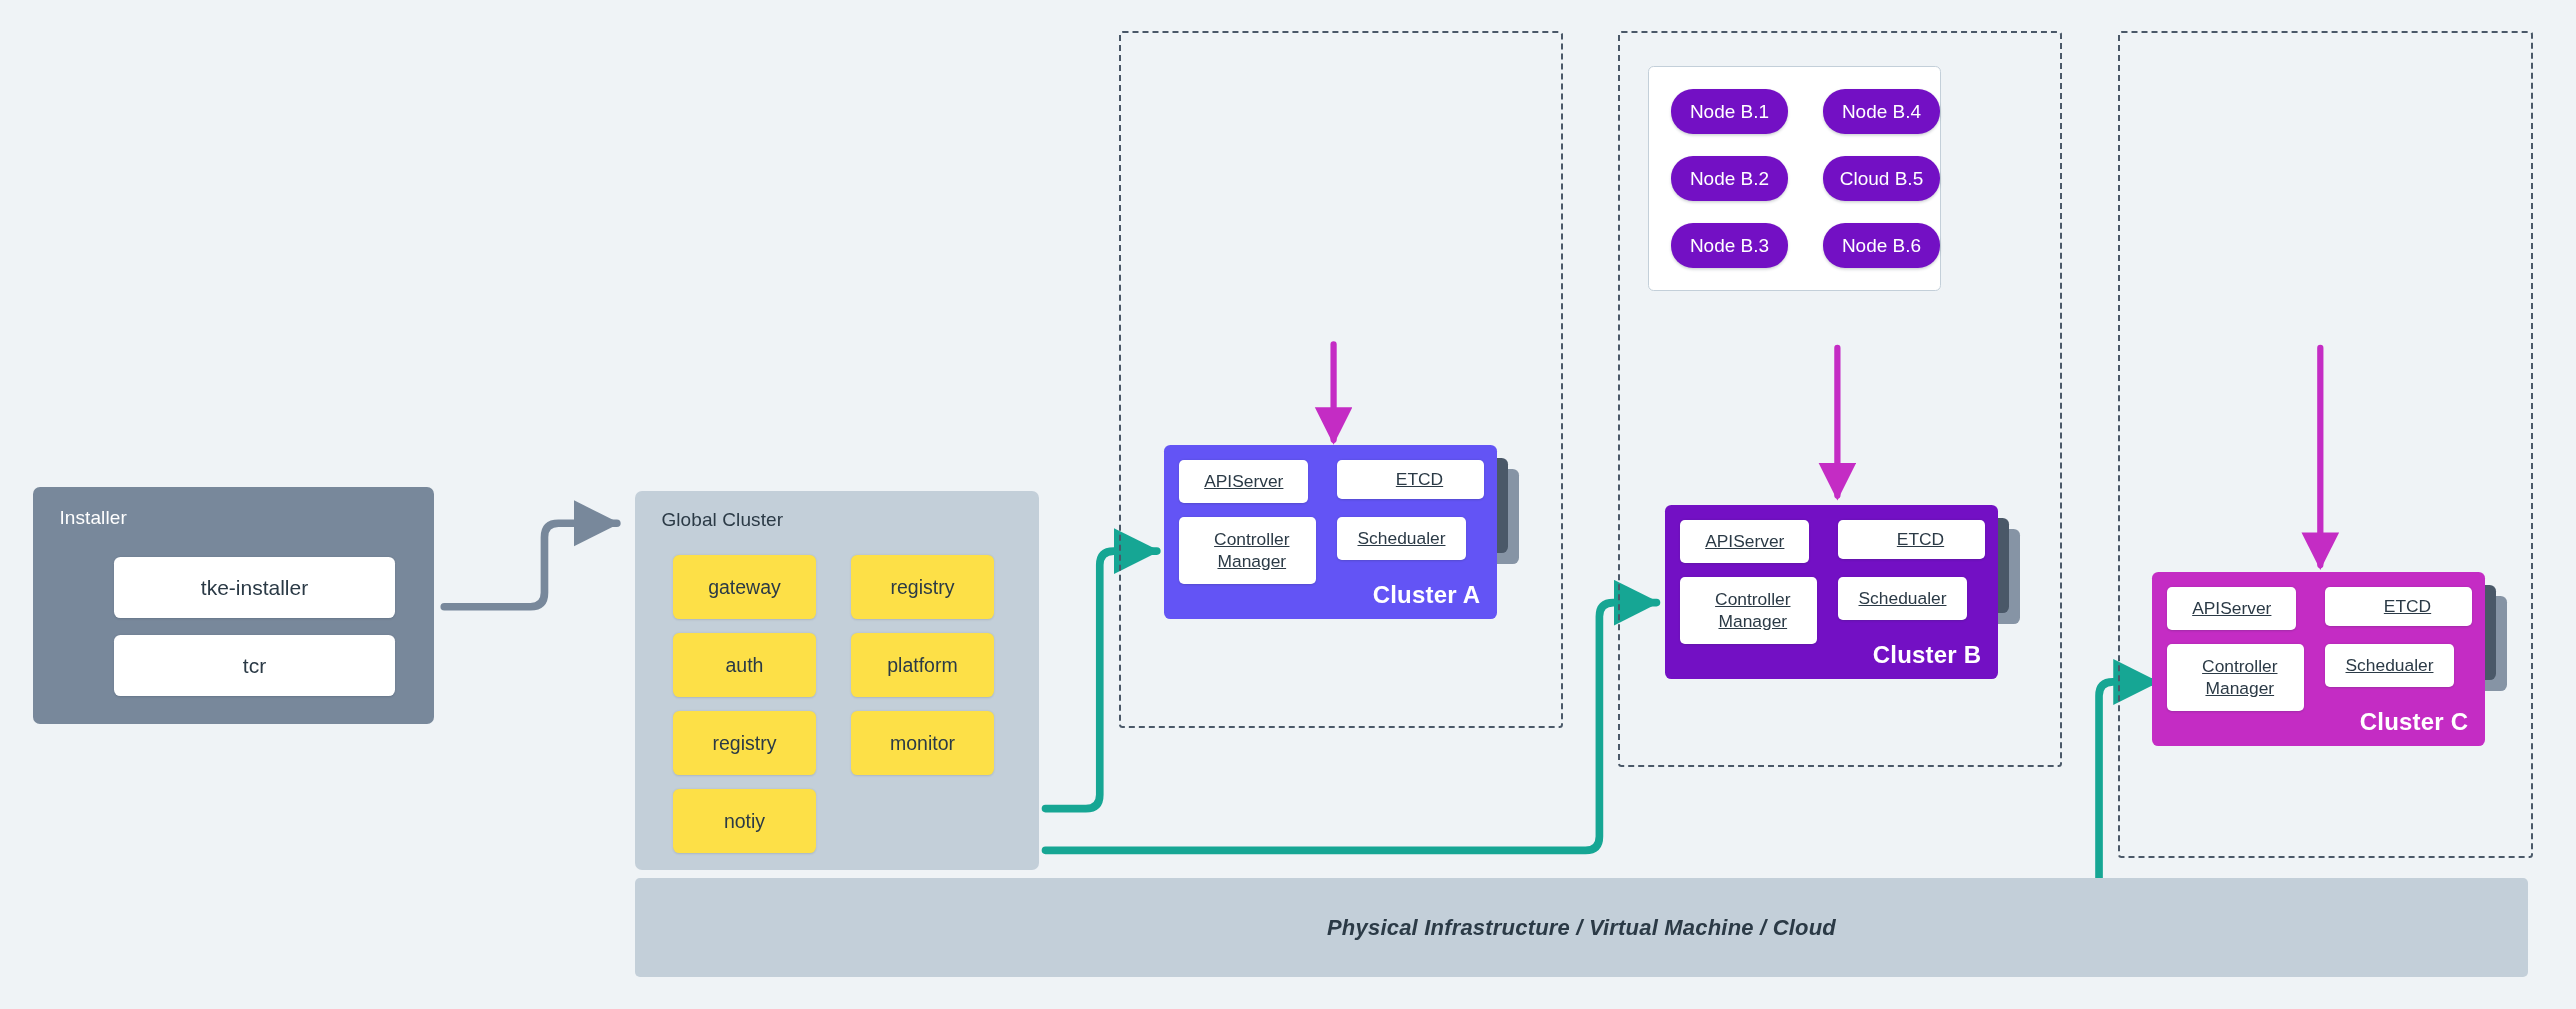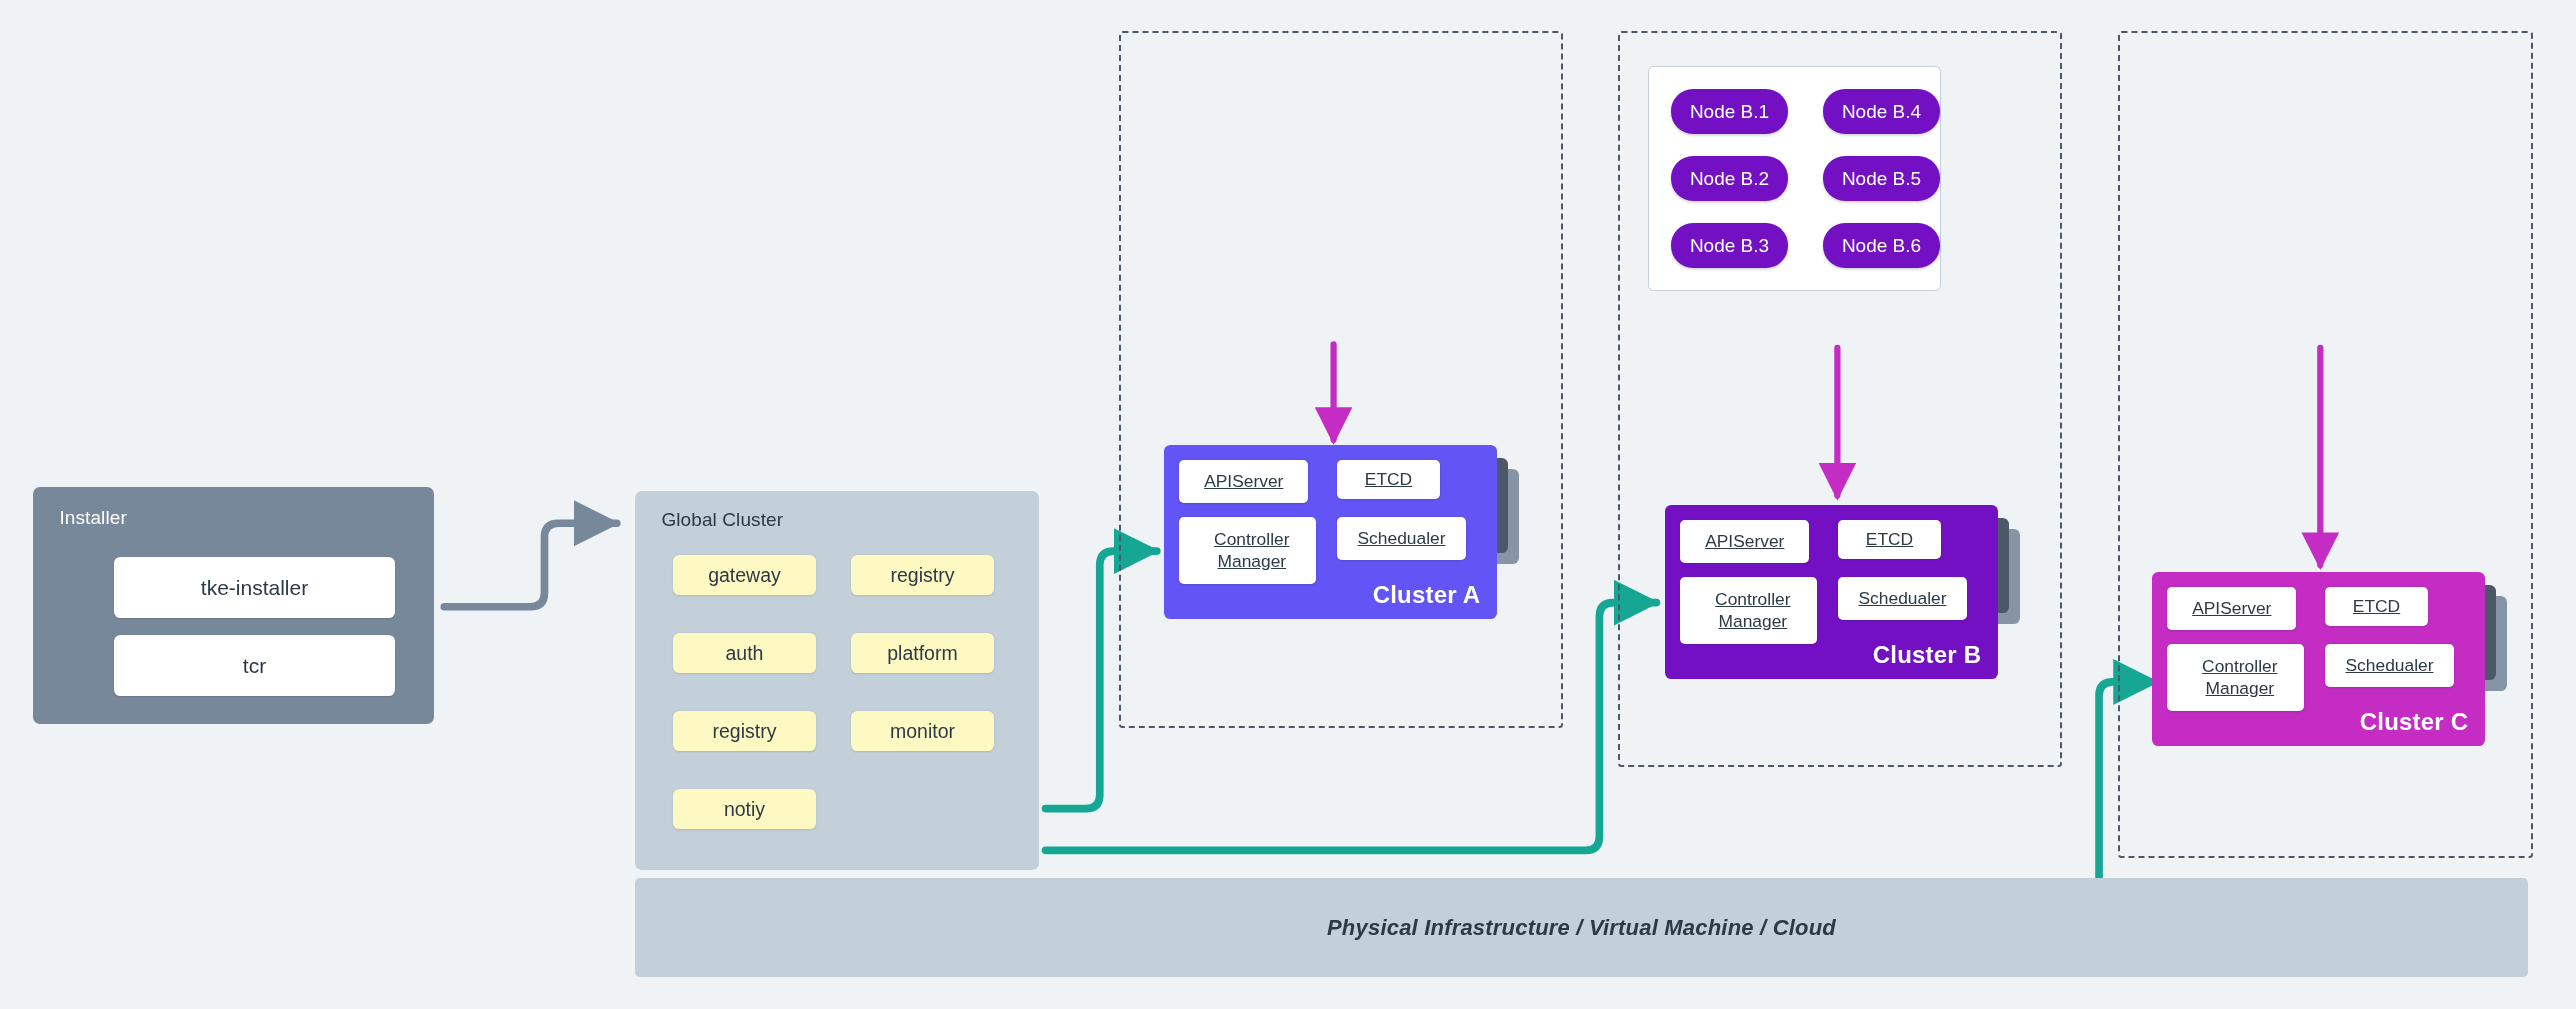--- a/index.html
+++ b/index.html
@@ -33,22 +33,22 @@
   
   #global{
     position:absolute;left:635px;top:491px;width:404px;height:379px;
     background:#C3CFD9;border-radius:7px;
   }
   #global .grp-title{
     position:absolute;left:26.4px;top:18px;
     font-size:19px;color:#2B3A46;letter-spacing:0.1px;
   }
   #global .svc{
-    position:absolute;width:143px;height:40px;
-    background:#fef9c3;border-radius:6.3px;
+    position:absolute;width:143px;height:64px;
+    background:#fde047;border-radius:6.3px;
     display:flex;align-items:center;justify-content:center;
     font-size:19.5px;color:#2B3A46;
     box-shadow:0 0.7px 2.1px rgba(30,45,60,.14);
   }
   #global .c0{left:38px;} #global .c1{left:216px;}
   #global .r0{top:64px;} #global .r1{top:142px;}
   #global .r2{top:220px;} #global .r3{top:298px;}
 
   
   .zone{
@@ -79,21 +79,21 @@
   .cp-shadow1{position:absolute;left:11px;top:12.5px;width:333px;height:95px;background:#4A5868;border-radius:6.3px;}
   .cp-main{position:absolute;left:0;top:0;width:333px;height:95px;border-radius:6.3px;}
   .cp-main .cell{
     position:absolute;background:#FFFFFF;border-radius:4.9px;
     display:flex;align-items:center;justify-content:center;text-align:left;
     font-size:17.4px;color:#2B3A46;line-height:1.22;
     box-shadow:0 0.7px 2.1px rgba(30,45,60,.2);
     text-decoration:underline;
   }
   .cp-main .cellA{left:15.3px;top:15.3px;width:129px;height:43px;}
-  .cp-main .cellB{left:173px;top:15.3px;width:103px;height:39px;}
+  .cp-main .cellB{left:173px;top:15.3px;width:129px;height:39px;padding-left:18px;}
   .cp-main .cellC{left:15.3px;top:72px;width:129px;height:67px;flex-direction:column;padding-left:8px;}
   .cp-main .cellD{left:173px;top:72px;width:129px;height:43px;}
   .cp-main .cp-label{
     position:absolute;right:16.7px;bottom:9.7px;
     font-size:24px;color:#FFFFFF;font-weight:700;letter-spacing:0.2px;
   }
 
   
   #infra{
     position:absolute;left:635px;top:878px;width:1893px;height:99px;
@@ -168,21 +168,21 @@
       <div class="cp-label">Cluster A</div>
     </div>
   </div>
 
   <div class="zone" id="zoneB"></div>
   <div class="nodepanel" style="left:1648px;top:66px;width:291px;height:223px;">
     <div class="pill pc0 pr0" style="background: rgb(115, 16, 196);">Node B.1</div>
     <div class="pill pc0 pr1" style="background: rgb(115, 16, 196);">Node B.2</div>
     <div class="pill pc0 pr2" style="background: rgb(115, 16, 196);">Node B.3</div>
     <div class="pill pc1 pr0" style="background: rgb(115, 16, 196);">Node B.4</div>
-    <div class="pill pc1 pr1" style="background: rgb(115, 16, 196);">Node B.5</div>
+    <div class="pill pc1 pr1" style="background: rgb(115, 16, 196);">Cloud B.5</div>
     <div class="pill pc1 pr2" style="background: rgb(115, 16, 196);">Node B.6</div>
   </div>
   <div class="cp-wrap" style="left:1665px;top:505px;width:369px;height:160px;">
     <div class="cp-shadow2"></div>
     <div class="cp-shadow1"></div>
     <div class="cp-main" style="height: 174px; background: rgb(115, 16, 196);">
       <div class="cell cellA">APIServer</div>
       <div class="cell cellB">ETCD</div>
       <div class="cell cellC">
         <span>Controller</span>

